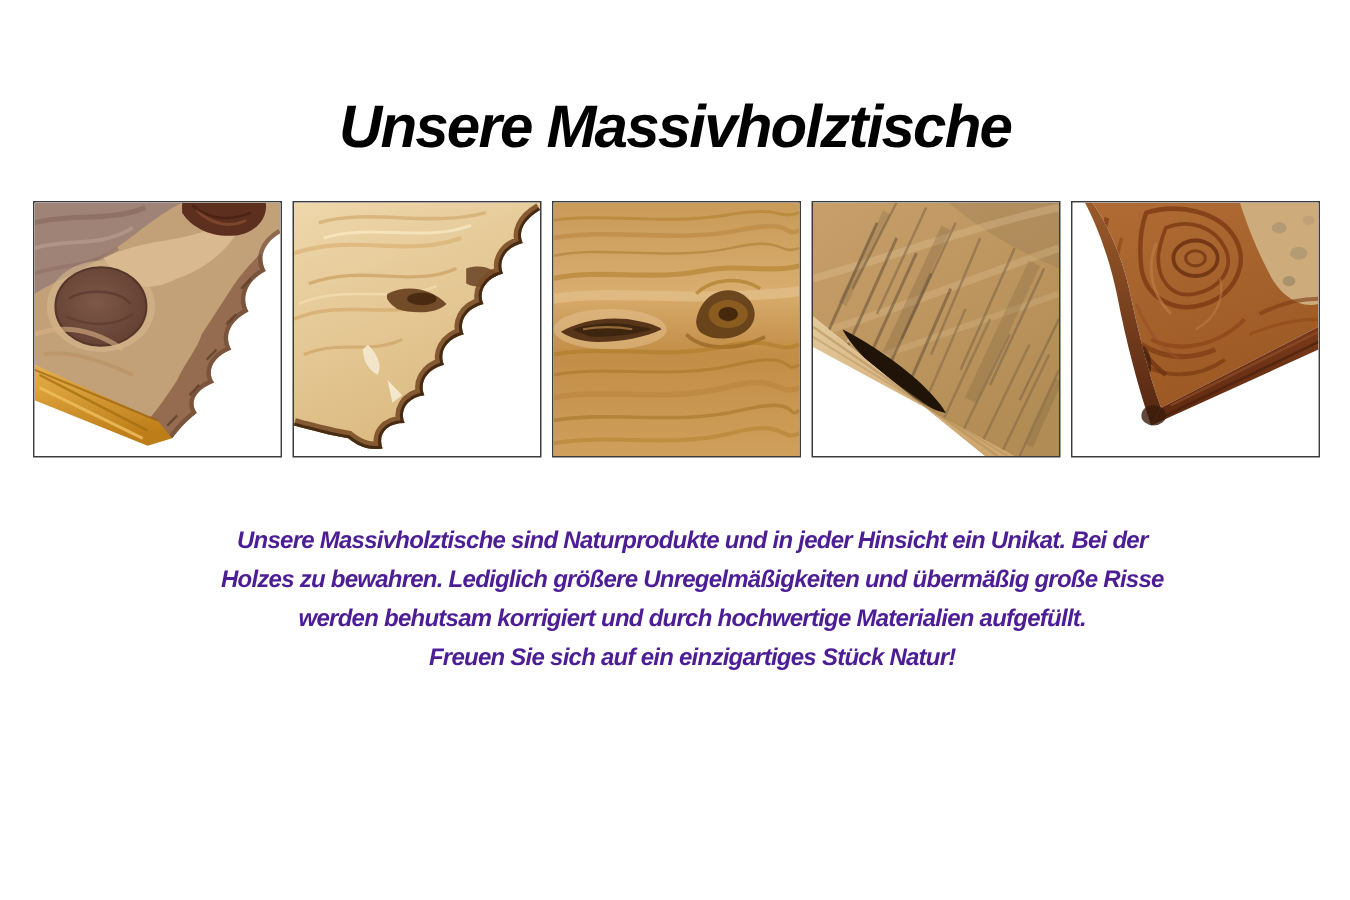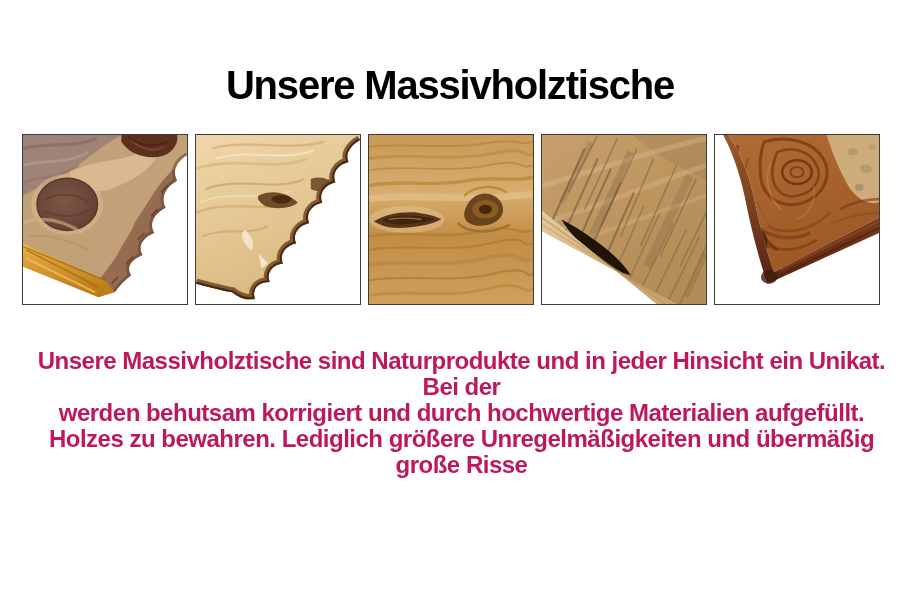--- a/index.html
+++ b/index.html
@@ -4,20 +4,21 @@
 <style>
   * { margin: 0; padding: 0; box-sizing: border-box; }
   html, body { background: #ffffff; }
   body { font-family: "Liberation Sans", "DejaVu Sans", sans-serif; }
   .canvas {
     position: relative;
     width: 900px;
     height: 600px;
     background: #ffffff;
     overflow: hidden;
+    font-style: italic;
   }
   .page-title {
     position: absolute;
     top: 62px;
     left: 0;
     width: 100%;
     text-align: center;
     font-size: 40px;
     line-height: 46px;
     font-weight: bold;
@@ -41,24 +42,24 @@
     overflow: hidden;
   }
   .frame svg { display: block; width: 100%; height: 100%; }
   .body-text {
     position: absolute;
     top: 348px;
     left: 0;
     width: 100%;
     text-align: center;
     font-weight: bold;
-    font-size: 24px;
+    font-size: 16px;
     line-height: 26px;
     letter-spacing: -0.5px;
-    color: #be185d;
+    color: #4c1d95;
     padding-left: 23px;
   }
 </style>
 </head>
 <body>
 
 <div class="canvas">
 
   <h1 class="page-title">Unsere Massivholztische</h1>
 
@@ -258,17 +259,18 @@
         <path d="M40,80 L100,51" stroke="#94522a" stroke-width="1" opacity="0.6"></path>
         <path d="M38,84 L100,55" stroke="#4a200c" stroke-width="1" opacity="0.7"></path>
         <ellipse cx="33" cy="84" rx="5" ry="4" fill="#3a1b0b" opacity="0.8"></ellipse>
       </svg>
     </figure>
 
   </div>
 
   <div class="body-text">
     <div>Unsere Massivholztische sind Naturprodukte und in jeder Hinsicht ein Unikat. Bei der</div>
+    <div>Holzes zu bewahren. Lediglich größere Unregelmäßigkeiten und übermäßig große Risse</div>
     <div>werden behutsam korrigiert und durch hochwertige Materialien aufgefüllt.</div>
-    <div>Holzes zu bewahren. Lediglich größere Unregelmäßigkeiten und übermäßig große Risse</div>
+    <div>Freuen Sie sich auf ein einzigartiges Stück Natur!</div>
   </div>
 
 </div>
 
 </body></html>

